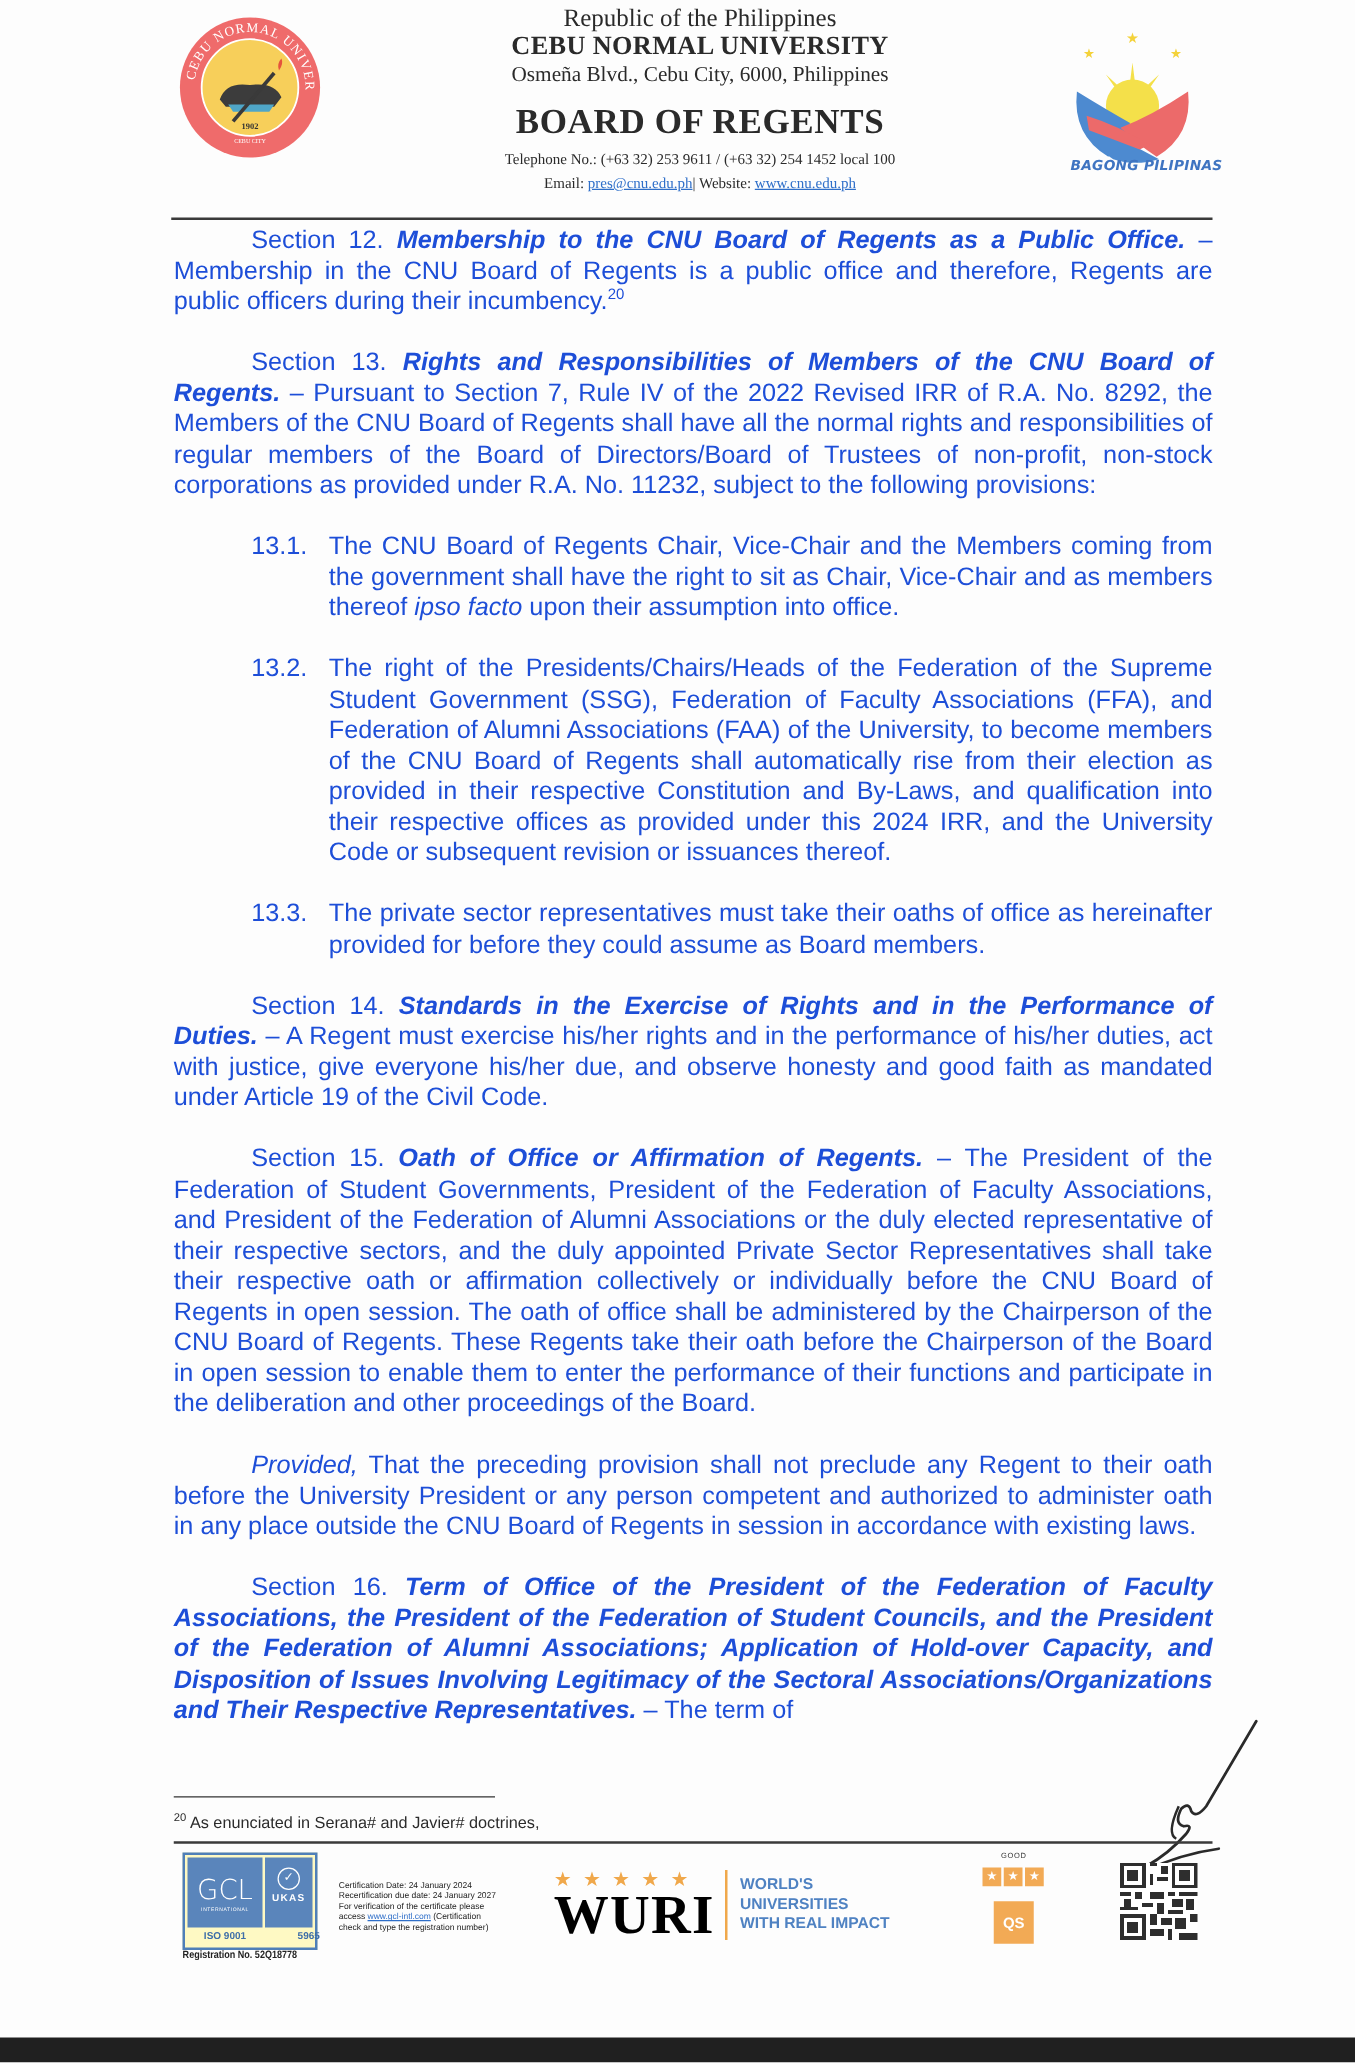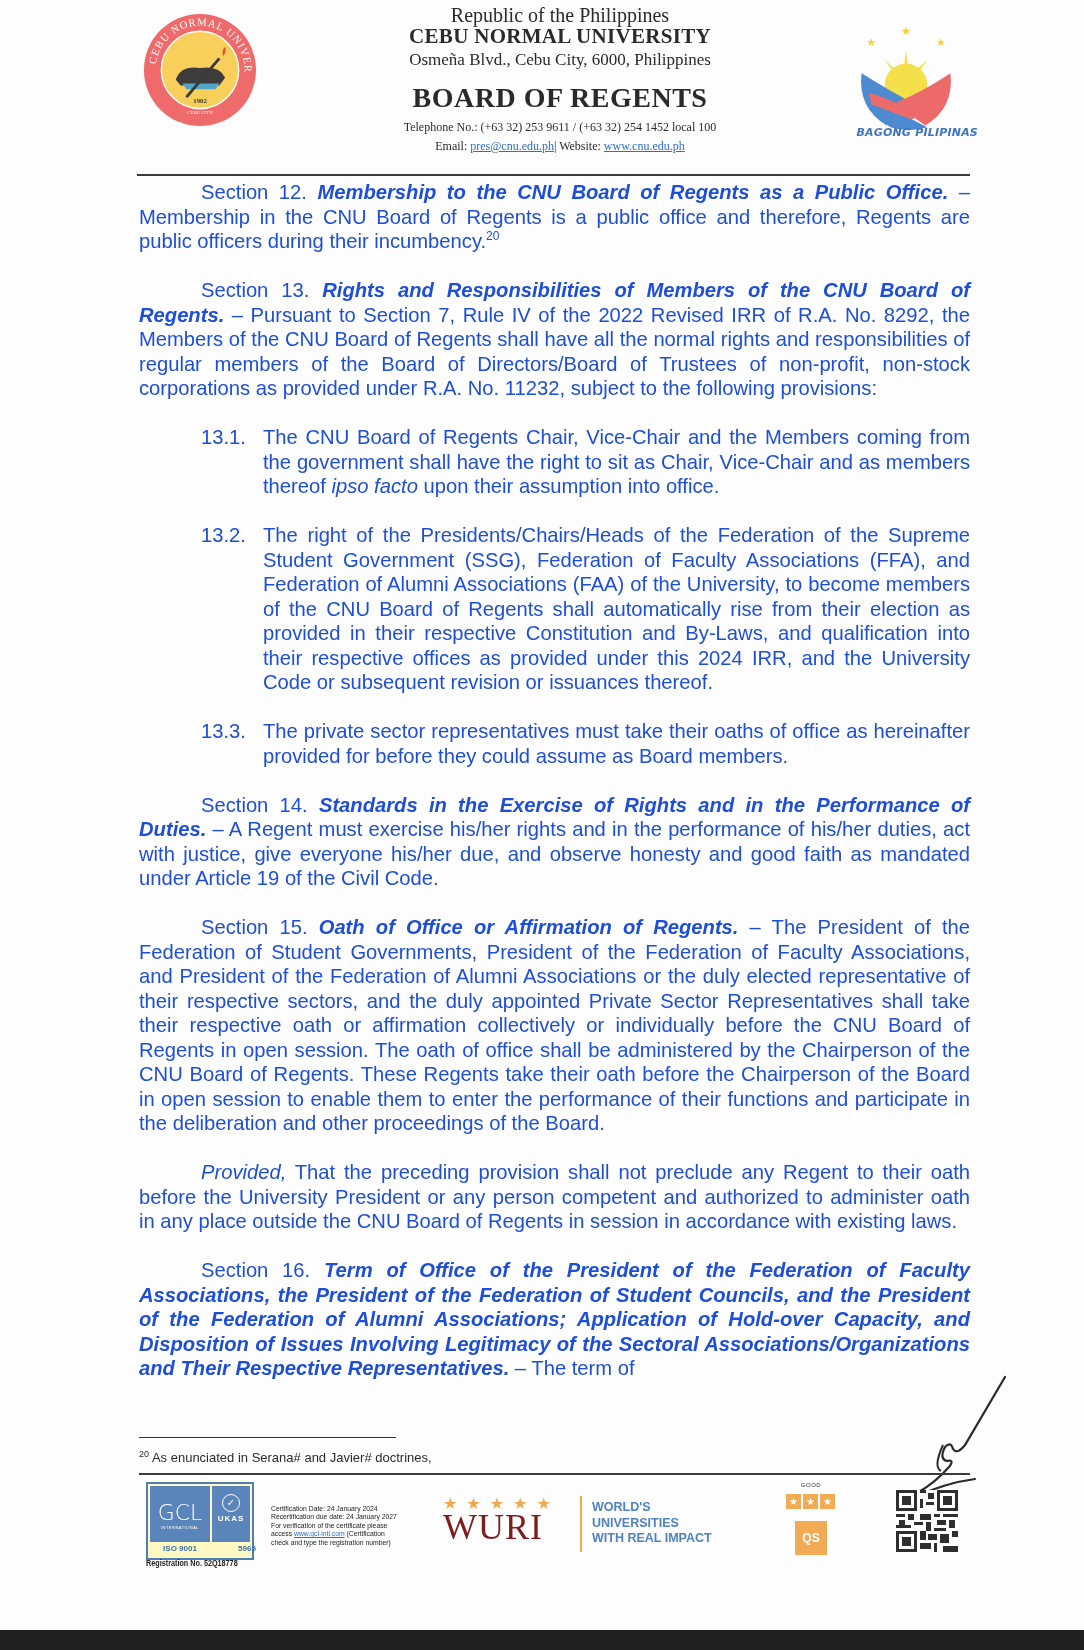--- a/index.html
+++ b/index.html
@@ -46,21 +46,21 @@
     .gcl .r { position: absolute; left: 64px; top: 2px; width: 38px; height: 56px; background: #5a85bb; color: #fff; text-align: center; }
     .gcl .l .g { font-size: 22px; margin-top: 14px; font-family: "DejaVu Sans", sans-serif; font-weight: 300; }
     .gcl .l .sm { font-size: 4px; letter-spacing: 0.5px; }
     .gcl .r .ck { width: 16px; height: 16px; border: 1.5px solid #fff; border-radius: 50%; margin: 8px auto 2px; font-size: 10px; line-height: 16px; }
     .gcl .r .uk { font-size: 8px; font-weight: bold; letter-spacing: 1px; }
     .gcl .iso { position: absolute; left: 2px; top: 60px; width: 60px; font-size: 8px; font-weight: bold; color: #3e6ea8; text-align: center; }
     .gcl .num { position: absolute; left: 80px; top: 60px; width: 38px; font-size: 8px; font-weight: bold; color: #3e6ea8; text-align: center; }
     .reg { position: absolute; left: 143px; top: 1558px; width: 115px; font-size: 8.5px; font-weight: bold; text-align: center; color: #222; transform: scaleX(0.85); transform-origin: left; white-space: nowrap; }
     .cert { position: absolute; left: 271px; top: 1505px; width: 150px; font-size: 6.8px; line-height: 8.4px; color: #222; }
     .wuri-stars { position: absolute; left: 443px; top: 1494px; font-size: 16px; color: #f0a84b; letter-spacing: 9px; }
-    .wuri { position: absolute; left: 443px; top: 1506px; font-family: "Liberation Serif", serif; font-size: 36px; color: #7f1d1d; letter-spacing: 1px; }
+    .wuri { position: absolute; left: 443px; top: 1506px; font-family: "Liberation Serif", serif; font-size: 44px; color: #000000; letter-spacing: 1px; font-weight: bold; }
     .wuri-bar { position: absolute; left: 580px; top: 1496px; width: 2px; height: 56px; background: #f0a84b; }
     .wuri-tag { position: absolute; left: 592px; top: 1500px; font-size: 12.5px; line-height: 15.5px; font-weight: bold; color: #4f82c2; }
     .qs-good { position: absolute; left: 796px; top: 1482px; width: 30px; text-align: center; font-size: 6px; color: #333; letter-spacing: 0.5px; }
     .qs-stars { position: absolute; left: 786px; top: 1494px; display: flex; gap: 2px; }
     .qs-stars span { width: 15px; height: 15px; background: #f2aa55; color: #fff; font-size: 10px; line-height: 15px; text-align: center; }
     .qs { position: absolute; left: 795px; top: 1521px; width: 32px; height: 34px; background: #f2aa55; color: #fff; font-weight: bold; font-size: 12px; text-align: center; line-height: 34px; }
     .qr { position: absolute; left: 896px; top: 1490px; width: 62px; height: 62px; }
     .sig { position: absolute; left: 905px; top: 1375px; width: 110px; height: 140px; }
     .bottom-bar { position: absolute; left: 0; top: 1630px; width: 1084px; height: 20px; background: #202020; }
   </style>

